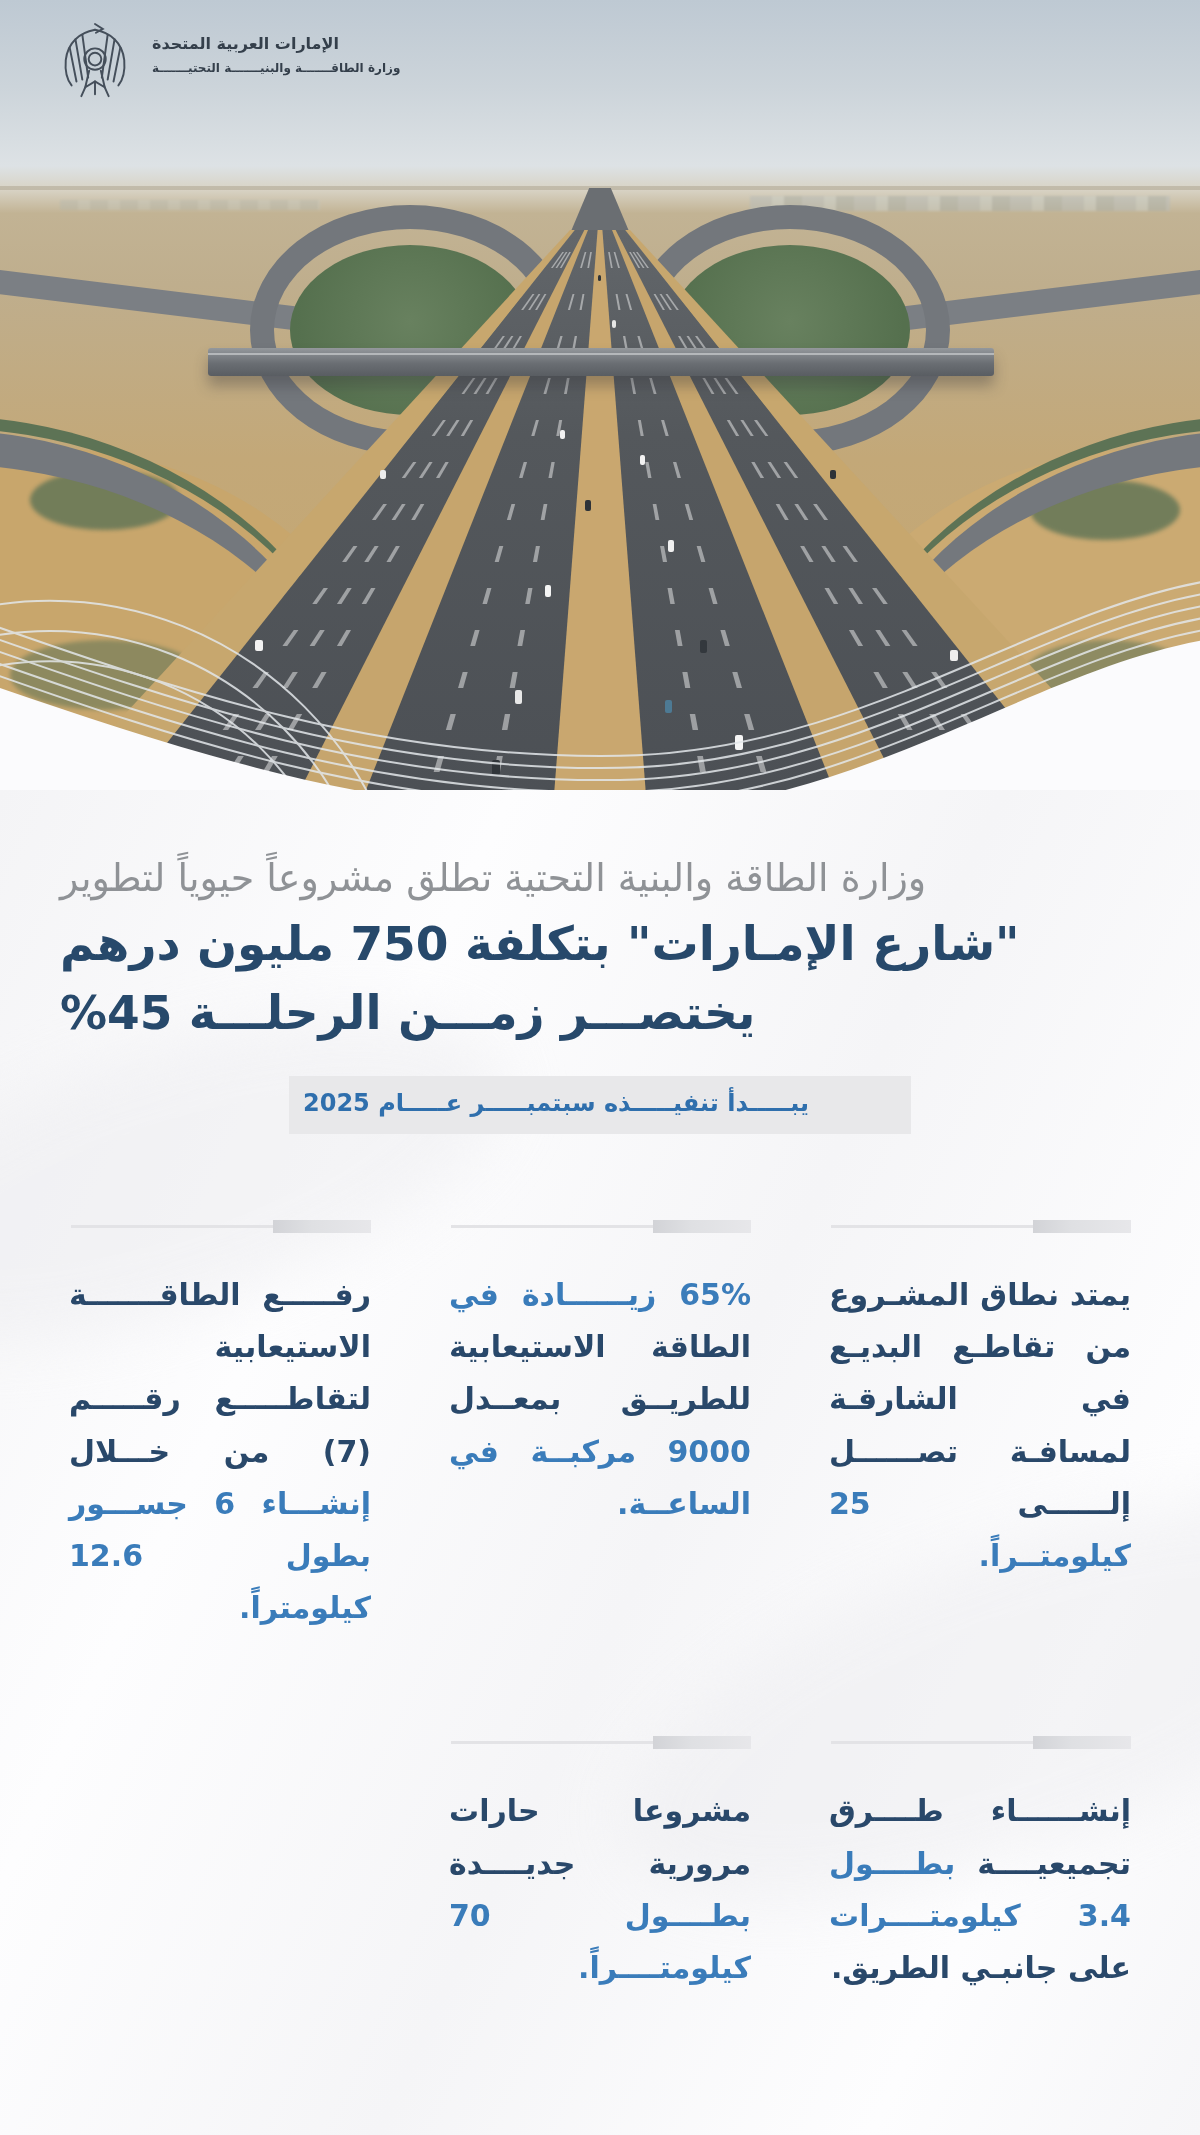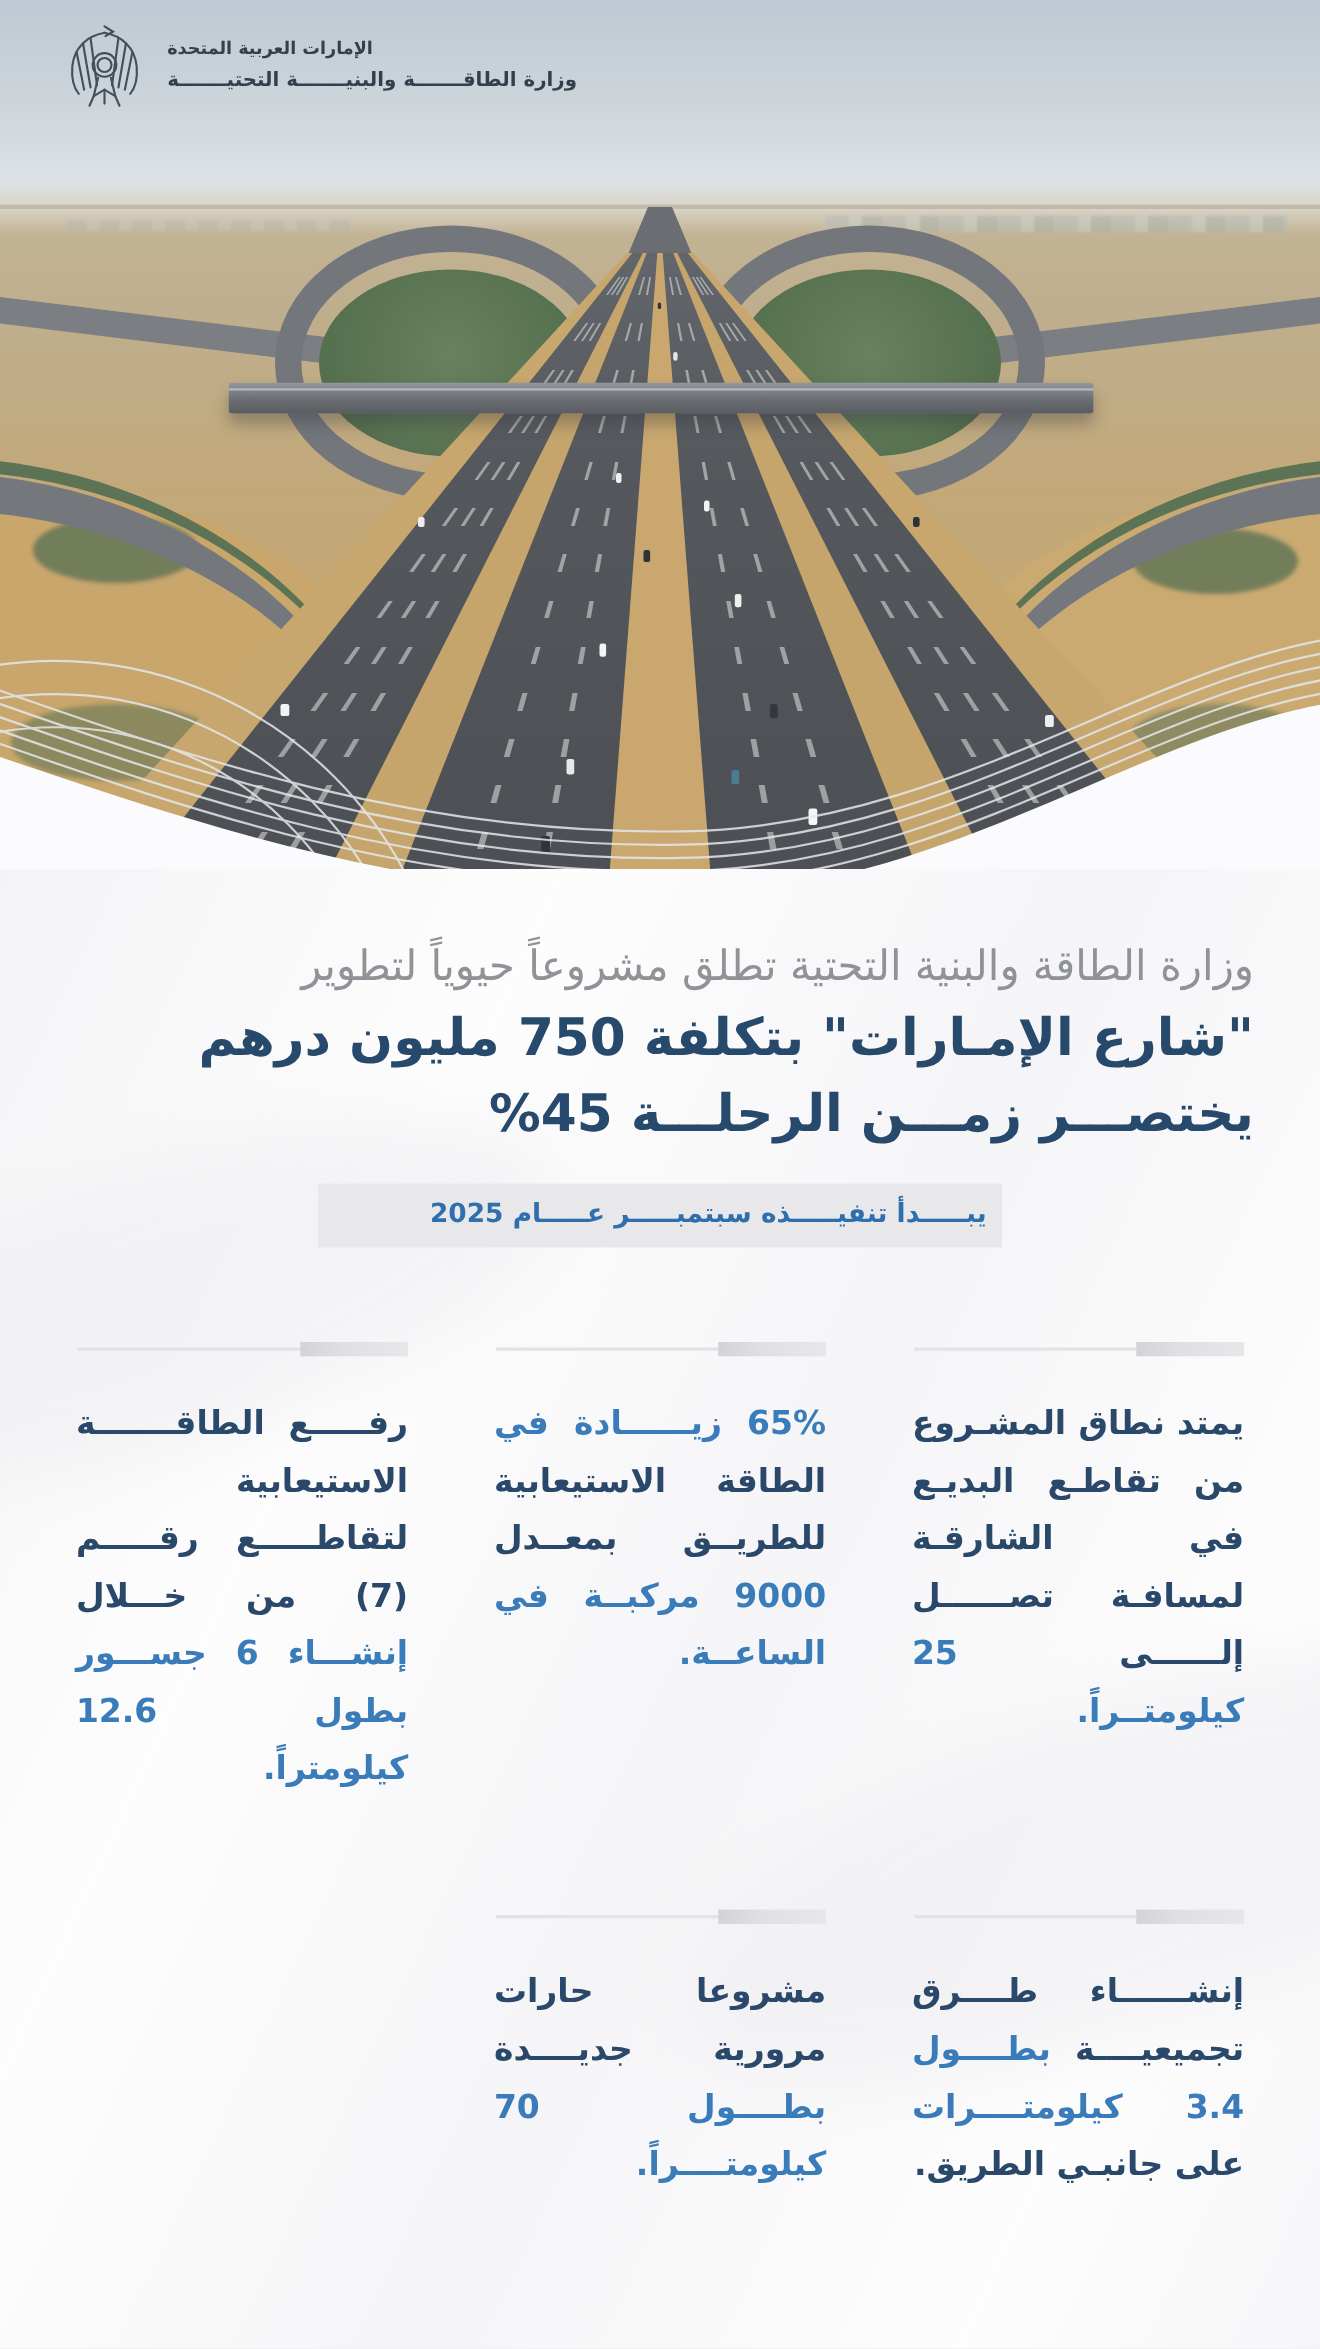--- a/index.html
+++ b/index.html
@@ -75,30 +75,30 @@
   .cars i{position:absolute;border-radius:2px;}
 
   
   .wave{position:absolute;left:0;bottom:-2px;width:100%;height:302px;z-index:8;}
 
   
   .brand{position:absolute;left:56px;top:20px;display:flex;align-items:flex-start;z-index:9;}
   .brand svg{width:78px;height:84px;flex:0 0 auto;}
   .brand-text{margin-left:18px;margin-top:10px;direction:rtl;text-align:left;color:#343f4b;}
   .brand-line1{font-size:16px;font-weight:700;line-height:1.8;}
-  .brand-line2{font-size:18px;font-weight:700;line-height:1.5;}
+  .brand-line2{font-size:12px;font-weight:700;line-height:1.5;}
 
   
   .content{position:relative;padding:66px 0 0;min-height:1345px;
     background:linear-gradient(115deg,#f4f4f6 0%,#fdfdfe 28%,#f5f5f7 55%,#fdfdfe 82%,#f6f6f8 100%);}
   .wisp{position:absolute;border-radius:50%;filter:blur(30px);opacity:.55;background:#ededf0;}
   .wisp1{width:700px;height:260px;left:-180px;top:260px;transform:rotate(-18deg);}
   .wisp2{width:820px;height:300px;right:-220px;top:760px;transform:rotate(-20deg);}
 
-  .titleblock{position:relative;text-align:right;direction:rtl;}
+  .titleblock{position:relative;text-align:left;direction:rtl;}
   .t-intro{margin:0 60px 16px;font-size:38px;font-weight:400;color:#8f9296;}
   .t-main{margin:0 60px;font-size:47px;font-weight:700;color:#27496b;}
   .t-sub{margin:14px 60px 17px;font-size:47px;font-weight:700;color:#27496b;}
   .band{position:relative;margin:36px auto 0;width:622px;background:#e8e8ea;padding:13px 14px 17px;}
   .band span{font-size:24px;font-weight:700;color:#2f6fad;direction:rtl;unicode-bidi:embed;}
 
   .stats{position:relative;direction:rtl;margin:86px auto 0;width:1062px;display:grid;
     grid-template-columns:repeat(3,302px);justify-content:space-between;row-gap:102px;}
   .stat{width:302px;}
   .dash{position:relative;height:13px;margin-bottom:36px;}

